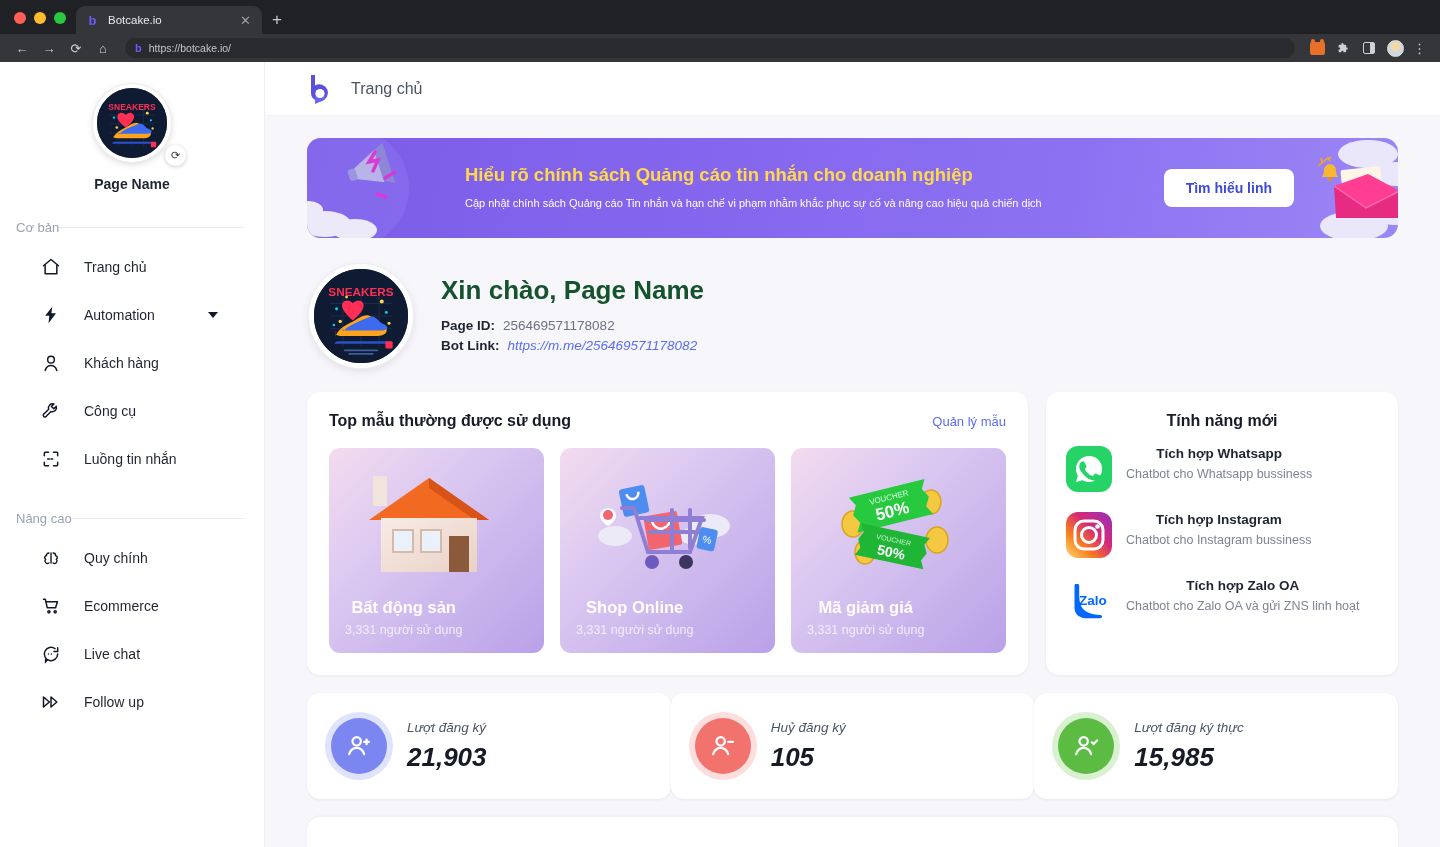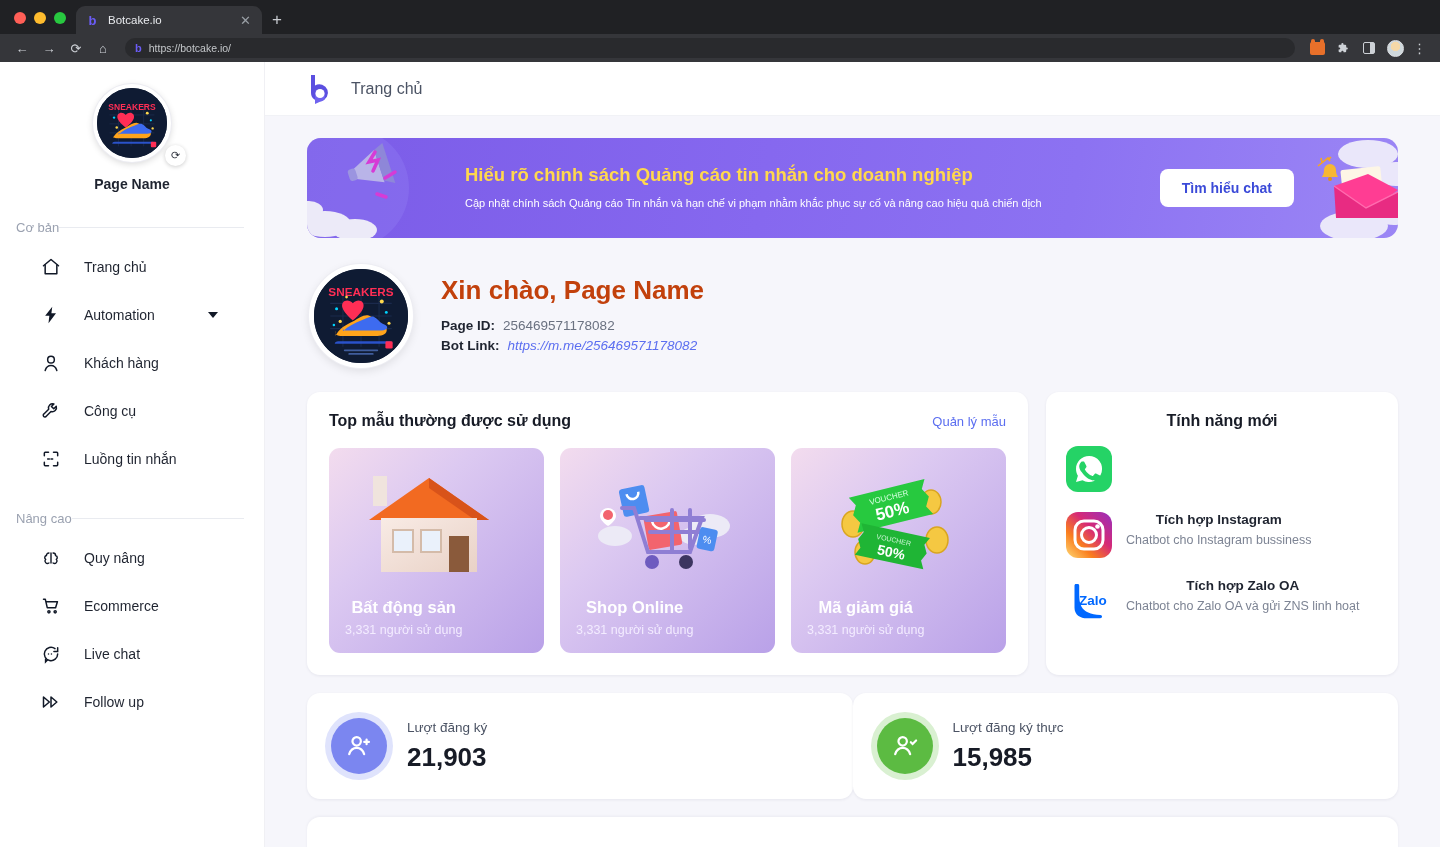--- a/index.html
+++ b/index.html
@@ -145,21 +145,21 @@
     white-space: nowrap;
   }
 
   
   .greeting { display: flex; align-items: center; gap: 28px; margin-top: 26px; padding-left: 2px; }
   .greet-avatar {
     width: 104px; height: 104px; border-radius: 50%; background: #0f1b33;
     border: 5px solid #fff; box-shadow: 0 0 0 1px #ededf3, 0 3px 10px rgba(0,0,0,.10);
     position: relative; overflow: hidden; flex: 0 0 104px;
   }
-  .greet-title { font-size: 26px; font-weight: bold; color: #c2410c; margin-bottom: 12px; }
+  .greet-title { font-size: 26px; font-weight: bold; color: #14532d; margin-bottom: 12px; }
   .greet-row { font-size: 13.5px; margin-bottom: 5px; display: flex; gap: 8px; }
   .greet-key { font-weight: bold; color: #1f2430; }
   .greet-val { color: #6a7180; }
   .greet-link { color: #5b6ef0; font-style: italic; text-decoration: none; }
 
   
   .panels { display: flex; gap: 18px; margin-top: 24px; }
   .card {
     background: #fff; border-radius: 13px; box-shadow: 0 1px 3px rgba(30,35,70,.07); text-align: center;
   }
@@ -179,21 +179,21 @@
   .tpl-users { color: #f3ecff; font-size: 12.5px; }
 
   .features { width: 352px; flex: 0 0 352px; padding: 20px 20px 18px 20px; }
   .feat-list { margin-top: 16px; }
   .feat-row { display: flex; gap: 14px; align-items: flex-start; margin-bottom: 20px; }
   .feat-icon { width: 46px; height: 46px; flex: 0 0 46px; }
   .feat-name { font-size: 13.5px; font-weight: bold; color: #1f2430; margin-bottom: 4px; }
   .feat-desc { font-size: 12.5px; color: #7d8494; line-height: 1.45; }
 
   
-  .stats { display: flex; margin-top: 18px; }
+  .stats { display: flex; margin-top: 18px; font-style: italic; }
   .stat {
     flex: 1; background: #fff; border-radius: 13px; box-shadow: 0 1px 3px rgba(30,35,70,.07);
     height: 106px; display: flex; align-items: center; gap: 20px; padding: 0 24px;
   }
   .stat-ico {
     width: 56px; height: 56px; border-radius: 50%; flex: 0 0 56px;
     display: flex; align-items: center; justify-content: center;
   }
   .stat-label { font-size: 13.5px; color: #4b5364; margin-bottom: 7px; }
   .stat-value { font-size: 26px; font-weight: bold; color: #171b26; }
@@ -344,21 +344,21 @@
         <div class="nav-gap"></div>
 
         <div class="nav-item">
           <span class="nv-ico">
             <svg width="20" height="20" viewBox="0 0 24 24" fill="none" stroke="#111827" stroke-width="1.7" stroke-linecap="round">
                 <path d="M12 6v12"></path>
                 <path d="M9.5 6a3 3 0 00-3 3 2.6 2.6 0 00-1 4.6A3 3 0 009.5 18"></path>
                 <path d="M14.5 6a3 3 0 013 3 2.6 2.6 0 011 4.6A3 3 0 0114.5 18"></path>
               </svg>
           </span>
-          <span class="nav-label">Quy nâng</span>
+          <span class="nav-label">Quy chính</span>
         </div>
 
         <div class="nav-item">
           <span class="nv-ico">
             <svg width="20" height="20" viewBox="0 0 24 24" fill="none" stroke="#111827" stroke-width="1.8" stroke-linecap="round" stroke-linejoin="round">
                 <path d="M3 4h2.2l2.3 10h10l2.2-7H6"></path>
                 <circle cx="9.5" cy="19" r="1.3"></circle>
                 <circle cx="17" cy="19" r="1.3"></circle>
               </svg>
           </span>
@@ -437,21 +437,21 @@
               <path d="M10 10a6 6 0 0112 0c0 5 2 6 2 7H8c0-1 2-2 2-7z" fill="#f7b733"></path>
               <circle cx="16" cy="19" r="2" fill="#e08f1a"></circle>
             </g>
             <g transform="translate(160,26)">
               <rect x="14" y="4" width="40" height="34" rx="2" fill="#fdf6e6" transform="rotate(-6 34 21)"></rect>
               <path d="M6 22l34-12 30 16-32 24z" fill="#ff3d93"></path>
               <path d="M6 22l32 22 32-16v26H8z" fill="#e82b82"></path>
               <path d="M6 22l32 22 32-16" fill="none" stroke="#ff6bae" stroke-width="1.5"></path>
             </g>
           </svg>
-          <button class="banner-btn">Tìm hiểu chat</button>
+          <button class="banner-btn">Tìm hiểu linh</button>
         </div>
 
         <div class="greeting">
           <div class="greet-avatar">
             <svg viewBox="0 0 104 104">
               <rect width="104" height="104" fill="#0f1b33"></rect>
               <g opacity=".45" stroke="#2a3f6b" stroke-width="1.2">
                 <path d="M18 38h68M18 52h68M18 66h68M32 24v62M52 24v62M72 24v62"></path>
               </g>
               <text x="52" y="30" font-size="13" font-weight="bold" fill="#ff2e55" text-anchor="middle" font-family="Liberation Sans, sans-serif">SNEAKERS</text>
@@ -592,20 +592,24 @@
             <div class="feat-list">
 
               <div class="feat-row">
                 <span class="feat-icon">
                   <svg width="46" height="46" viewBox="0 0 46 46">
                       <rect width="46" height="46" rx="12" fill="#25D366"></rect>
                       <path d="M23 10c-7.2 0-13 5.8-13 13 0 2.4.7 4.7 1.9 6.7L10 36l6.5-1.8A13 13 0 1023 10z" fill="#fff"></path>
                       <path d="M18.6 16.4c-.4-.9-.8-.9-1.2-.9h-1c-.3 0-.9.1-1.4.7-.5.6-1.8 1.8-1.8 4.3s1.9 5 2.2 5.3c.3.4 3.6 5.7 8.9 7.8 4.4 1.7 5.3 1.4 6.3 1.3 1-.1 3.1-1.3 3.6-2.5.4-1.3.4-2.3.3-2.5-.1-.2-.5-.4-1-.6l-3.5-1.7c-.5-.2-.8-.3-1.2.2-.3.5-1.3 1.6-1.6 2-.3.3-.6.4-1.1.1-.5-.2-2.2-.8-4.2-2.6-1.5-1.4-2.6-3.1-2.9-3.6-.3-.5 0-.8.2-1 .2-.2.5-.6.7-.9.2-.3.3-.5.5-.9.2-.3.1-.6 0-.9l-1.8-3.6z" fill="#25D366"></path>
                     </svg>
                 </span>
+                <div>
+                  <div class="feat-name">Tích hợp Whatsapp</div>
+                  <div class="feat-desc">Chatbot cho Whatsapp bussiness</div>
+                </div>
               </div>
 
               <div class="feat-row">
                 <span class="feat-icon">
                   <svg width="46" height="46" viewBox="0 0 46 46">
                     <defs>
                         <linearGradient id="ig" x1="0" y1="1" x2="1" y2="0">
                           <stop offset="0" stop-color="#FEDA75"></stop>
                           <stop offset=".3" stop-color="#FA7E1E"></stop>
                           <stop offset=".6" stop-color="#D62976"></stop>
@@ -649,20 +653,33 @@
                   <path d="M3.6 19c1.1-3.6 3.7-5.4 6.4-5.4s5.3 1.8 6.4 5.4"></path>
                   <path d="M18.5 6.5v4M16.5 8.5h4"></path>
                 </svg>
             </span>
             <div>
               <div class="stat-label">Lượt đăng ký</div>
               <div class="stat-value">21,903</div>
             </div>
           </div>
 
+          <div class="stat">
+            <span class="stat-ico" style="background:#f2736e; box-shadow:0 0 0 6px #fbdedd;">
+              <svg width="28" height="28" viewBox="0 0 24 24" fill="none" stroke="#fff" stroke-width="1.9" stroke-linecap="round">
+                  <circle cx="10" cy="8" r="3.6"></circle>
+                  <path d="M3.6 19c1.1-3.6 3.7-5.4 6.4-5.4s5.3 1.8 6.4 5.4"></path>
+                  <path d="M16.5 8.5h4"></path>
+                </svg>
+            </span>
+            <div>
+              <div class="stat-label">Huỷ đăng ký</div>
+              <div class="stat-value">105</div>
+            </div>
+          </div>
 
           <div class="stat">
             <span class="stat-ico" style="background:#5cbb42; box-shadow:0 0 0 6px #d9f0d1;">
               <svg width="28" height="28" viewBox="0 0 24 24" fill="none" stroke="#fff" stroke-width="1.9" stroke-linecap="round">
                   <circle cx="10" cy="8" r="3.6"></circle>
                   <path d="M3.6 19c1.1-3.6 3.7-5.4 6.4-5.4s5.3 1.8 6.4 5.4"></path>
                   <path d="M17 8.8l1.5 1.5 3-3"></path>
                 </svg>
             </span>
             <div>

